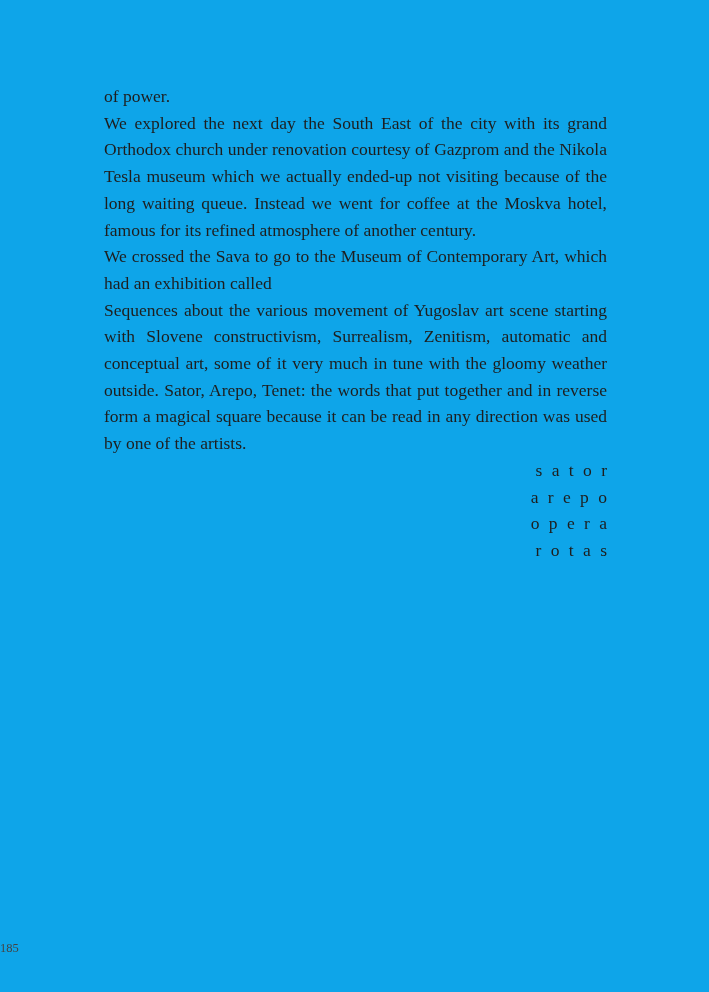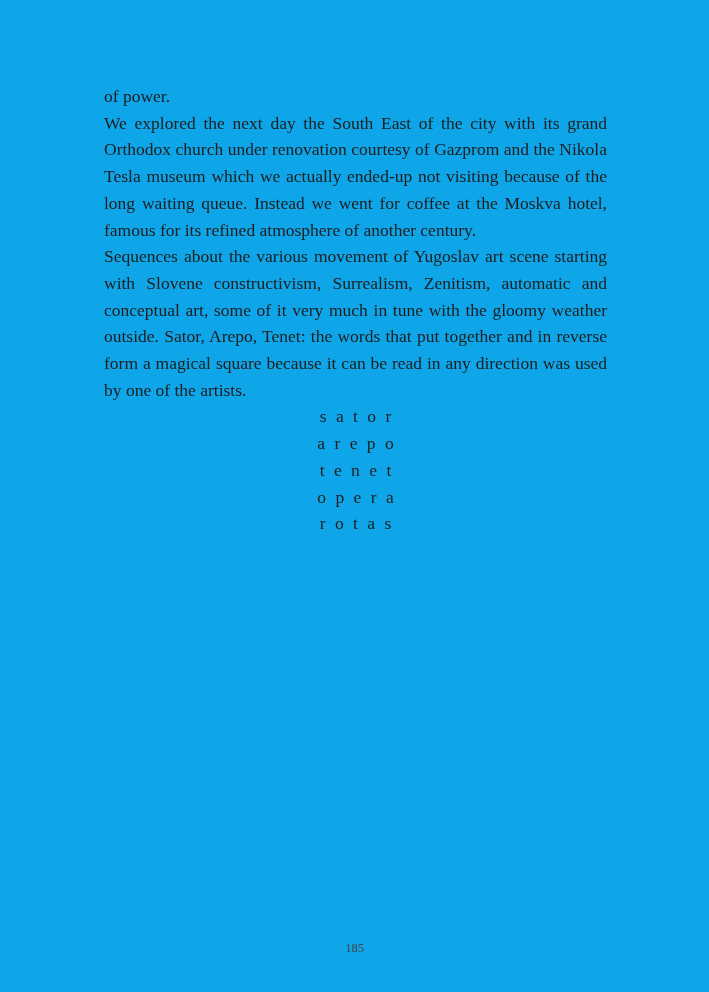--- a/index.html
+++ b/index.html
@@ -24,46 +24,45 @@
     font-size: 17.5px;
     line-height: 26.7px;
   }
   .para {
     margin: 0;
     text-align: justify;
     text-justify: inter-word;
   }
   .square-line {
     margin: 0;
-    text-align: center;
+    text-align: right;
     word-spacing: 5px;
   }
   .page-footer {
     position: absolute;
     left: 0;
     bottom: 36px;
     width: 100%;
-    text-align: center;
     font-size: 12.5px;
     color: #444444;
   }
 </style>
 </head>
 <body>
 
 <div class="page">
 
   <div class="text-block">
     <p class="para">of power.</p>
     <p class="para">We explored the next day the South East of the city with its grand Orthodox church under renovation courtesy of Gazprom and the Nikola Tesla museum which we actually ended-up not visiting because of the long waiting queue. Instead we went for coffee at the Moskva hotel, famous for its refined atmosphere of another century.</p>
+    <p class="para">We crossed the Sava to go to the Museum of Contemporary Art, which had an exhibition called</p>
     <p class="para">Sequences about the various movement of Yugoslav art scene starting with Slovene constructivism, Surrealism, Zenitism, automatic and conceptual art, some of it very much in tune with the gloomy weather outside. Sator, Arepo, Tenet: the words that put together and in reverse form a magical square because it can be read in any direction was used by one of the artists.</p>
 
     <p class="square-line">s a t o r</p>
     <p class="square-line">a r e p o</p>
-    <p class="square-line">t e n e t</p>
     <p class="square-line">o p e r a</p>
     <p class="square-line">r o t a s</p>
 
   </div>
 
   <div class="page-footer">185</div>
 
 </div>
 
 </body></html>

